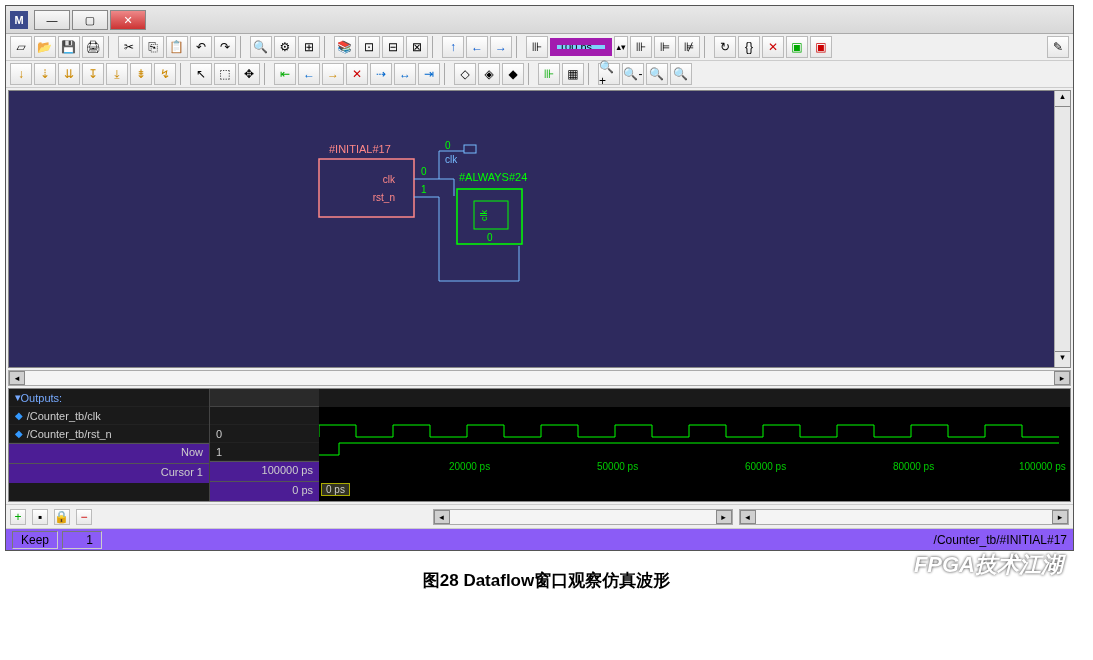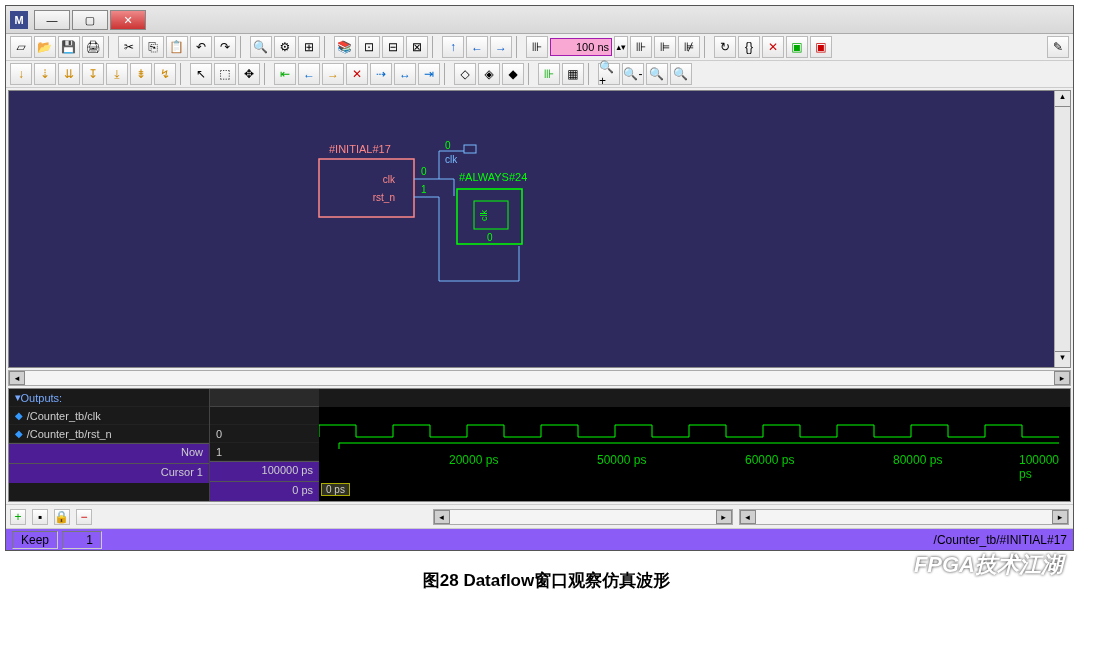--- a/index.html
+++ b/index.html
@@ -10,40 +10,40 @@
 .titlebar .title { font-size: 12px; flex: 1; }
 .titlebar .wbtns { display: flex; gap: 2px; }
 .titlebar .wbtn { width: 36px; height: 20px; border: 1px solid #888; background: linear-gradient(#f8f8f8,#e0e0e0); font-size: 11px; text-align: center; line-height: 18px; }
 .titlebar .wbtn.close { background: linear-gradient(#e88,#c33); color: #fff; }
 .menubar { height: 22px; display: flex; align-items: center; padding: 0 6px; font-size: 12px; gap: 14px; background: #f0f0f0; border-bottom: 1px solid #ccc; }
 .menubar span { cursor: pointer; }
 .menubar span u { text-decoration: underline; }
 .toolbar-row { display: flex; align-items: center; padding: 2px 4px; background: #f0f0f0; border-bottom: 1px solid #ccc; gap: 2px; }
 .tbtn { width: 22px; height: 22px; border: 1px solid #bbb; background: linear-gradient(#fff,#e8e8e8); display: flex; align-items: center; justify-content: center; font-size: 12px; cursor: pointer; }
 .tsep { width: 6px; height: 22px; border-left: 1px solid #aaa; margin: 0 2px; }
-.tinput { width: 62px; height: 18px; border: 1px solid #a21caf; background: #f9a8d4; font-size: 11px; padding: 0 2px; text-align: right; }
+.tinput { width: 62px; height: 18px; border: 7px solid #a21caf; background: #7dd3fc; font-size: 11px; padding: 0 2px; text-align: left; }
 .dataflow-area { background: #2e2a5e; height: 278px; position: relative; overflow: hidden; border: 1px solid #888; margin: 2px; }
 .dataflow-area .schem { position: absolute; left: 300px; top: 50px; }
 .hscroll { height: 16px; background: #e8e8e8; border: 1px solid #aaa; display: flex; align-items: center; margin: 0 2px 2px; }
 .hscroll .sbtn { width: 16px; height: 14px; background: #d0d0d0; border: 1px solid #888; font-size: 9px; text-align: center; line-height: 12px; }
 .hscroll .strack { flex: 1; background: #f4f4f4; height: 14px; }
 .wave-area { display: flex; border: 1px solid #888; margin: 2px; background: #000; }
 .wave-left { width: 200px; background: #1a1a1a; }
 .wave-mid { width: 110px; background: #1a1a1a; border-left: 1px solid #444; }
 .wave-right { flex: 1; background: #000; position: relative; }
 .wh { height: 18px; background: #2a2a2a; color: #ccc; font-size: 11px; padding: 2px 6px; text-align: right; border-bottom: 1px solid #444; }
 .wrow { height: 18px; color: #ccc; font-size: 11px; padding: 1px 6px; border-bottom: 1px solid #222; display: flex; align-items: center; }
 .wrow.group { color: #7af; }
 .wrow .diamond { color: #39f; margin-right: 4px; font-size: 10px; }
 .time-row { height: 20px; background: #4c1d95; border-top: 1px solid #555; }
 .time-row .tl { color: #ccc; font-size: 11px; text-align: right; padding: 2px 6px; }
 .time-row .tv { color: #ccc; font-size: 11px; text-align: right; padding: 2px 6px; }
 .ruler { position: absolute; top: 0; left: 0; right: 0; height: 18px; background: #1a1a1a; }
 .wave-svg { position: absolute; top: 18px; left: 0; }
-.ruler2 { position: absolute; top: 60px; left: 0; right: 0; height: 20px; background: #000; color: #0c0; font-size: 12px; text-decoration: underline; }
+.ruler2 { position: absolute; top: 68px; left: 0; right: 0; height: 20px; background: #000; color: #0c0; font-size: 10px; text-decoration: underline; }
 .ruler2 span { position: absolute; top: 4px; }
 .cursor-row { position: absolute; top: 92px; left: 0; right: 0; height: 18px; background: #000; }
 .cursor-row .cbox { position: absolute; left: 2px; top: 2px; border: 1px solid #aa0; color: #ccc; font-size: 10px; padding: 0 4px; background: #332; }
 .bottom-controls { display: flex; align-items: center; height: 24px; padding: 2px 4px; gap: 6px; background: #f0f0f0; border-top: 1px solid #ccc; }
 .statusbar { height: 22px; background: #8b5cf6; border-top: 1px solid #ccc; display: flex; align-items: center; font-size: 12px; padding: 0 6px; }
 .statusbar .sfield { border: 1px inset #ccc; padding: 1px 8px; margin-right: 4px; }
 .caption { text-align: center; font-size: 17px; font-weight: bold; margin-top: 18px; font-family: "Microsoft YaHei", sans-serif; }
 .watermark { position: absolute; right: 30px; bottom: 80px; color: #fff; font-size: 22px; font-style: italic; font-weight: bold; opacity: 0.85; text-shadow: 0 0 3px #000; }
 </style>
 </head>

